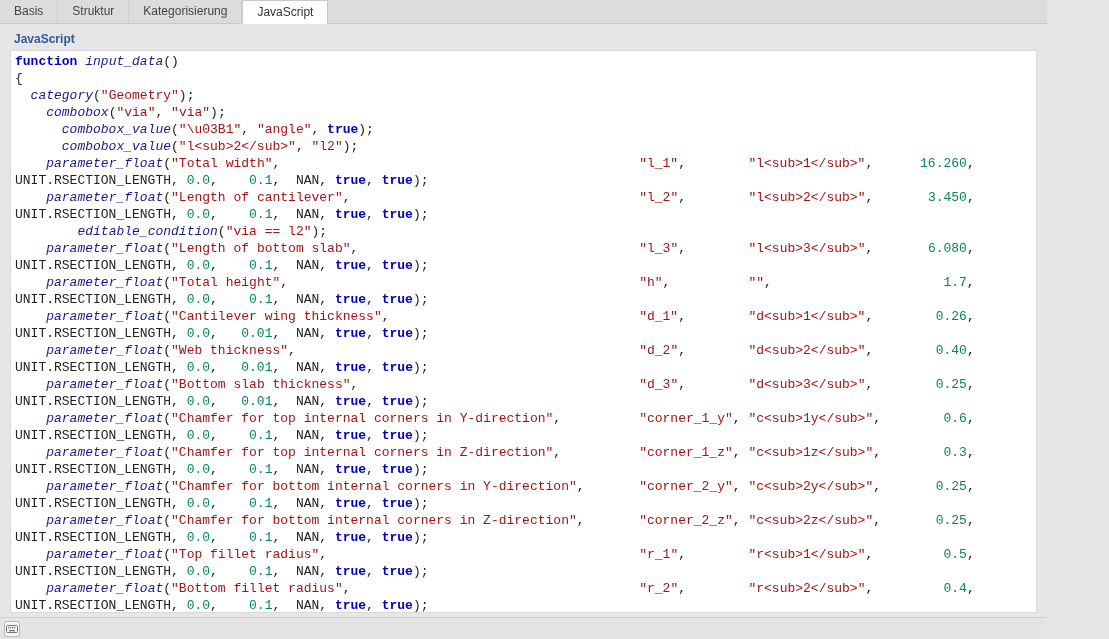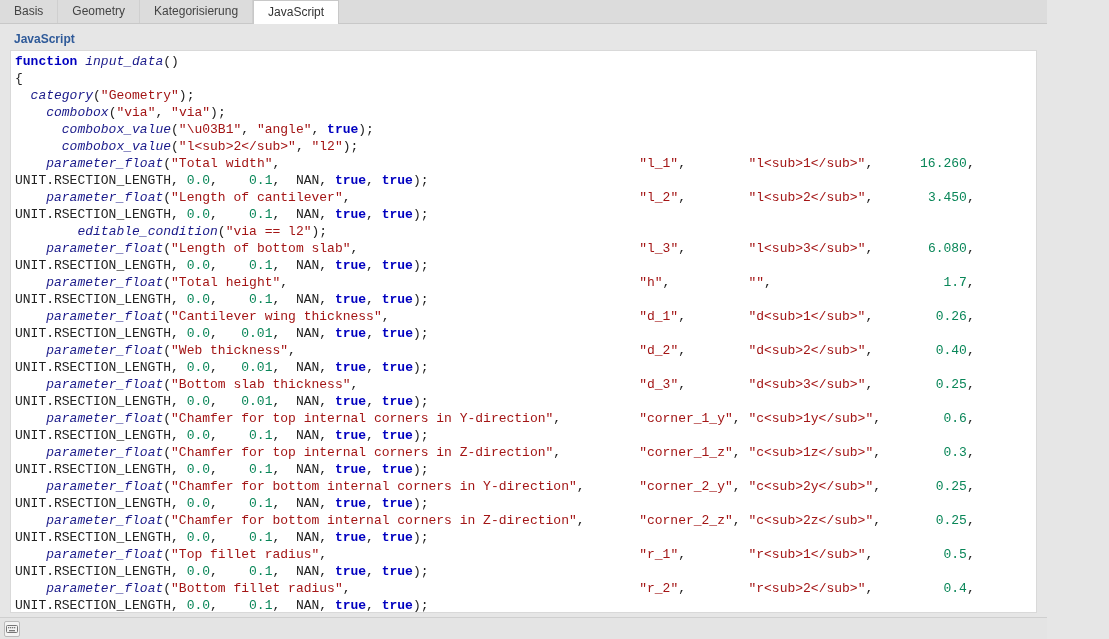--- a/index.html
+++ b/index.html
@@ -100,21 +100,21 @@
   .code-scroll::-webkit-scrollbar { width: 14px; }
   .code-scroll::-webkit-scrollbar-track { background: #f0f0f0; }
   .code-scroll::-webkit-scrollbar-thumb { background: #c2c2c2; border: 2px solid #f0f0f0; border-radius: 2px; }
 </style>
 </head>
 <body>
 
 <div class="window">
   <div class="tabbar" id="tabbar">
       <div class="tab">Basis</div>
-      <div class="tab">Geometry</div>
+      <div class="tab">Struktur</div>
       <div class="tab">Kategorisierung</div>
       <div class="tab active">JavaScript</div>
     </div>
 
   <div class="content-wrap">
     <div class="section-label">JavaScript</div>
     <div class="editor-frame">
       <div class="code-scroll">
         <pre class="code" id="code"><span class="k-kw">function</span> <span class="k-fn">input_data</span><span class="k-punc">()</span>
 <span class="k-punc">{</span>

